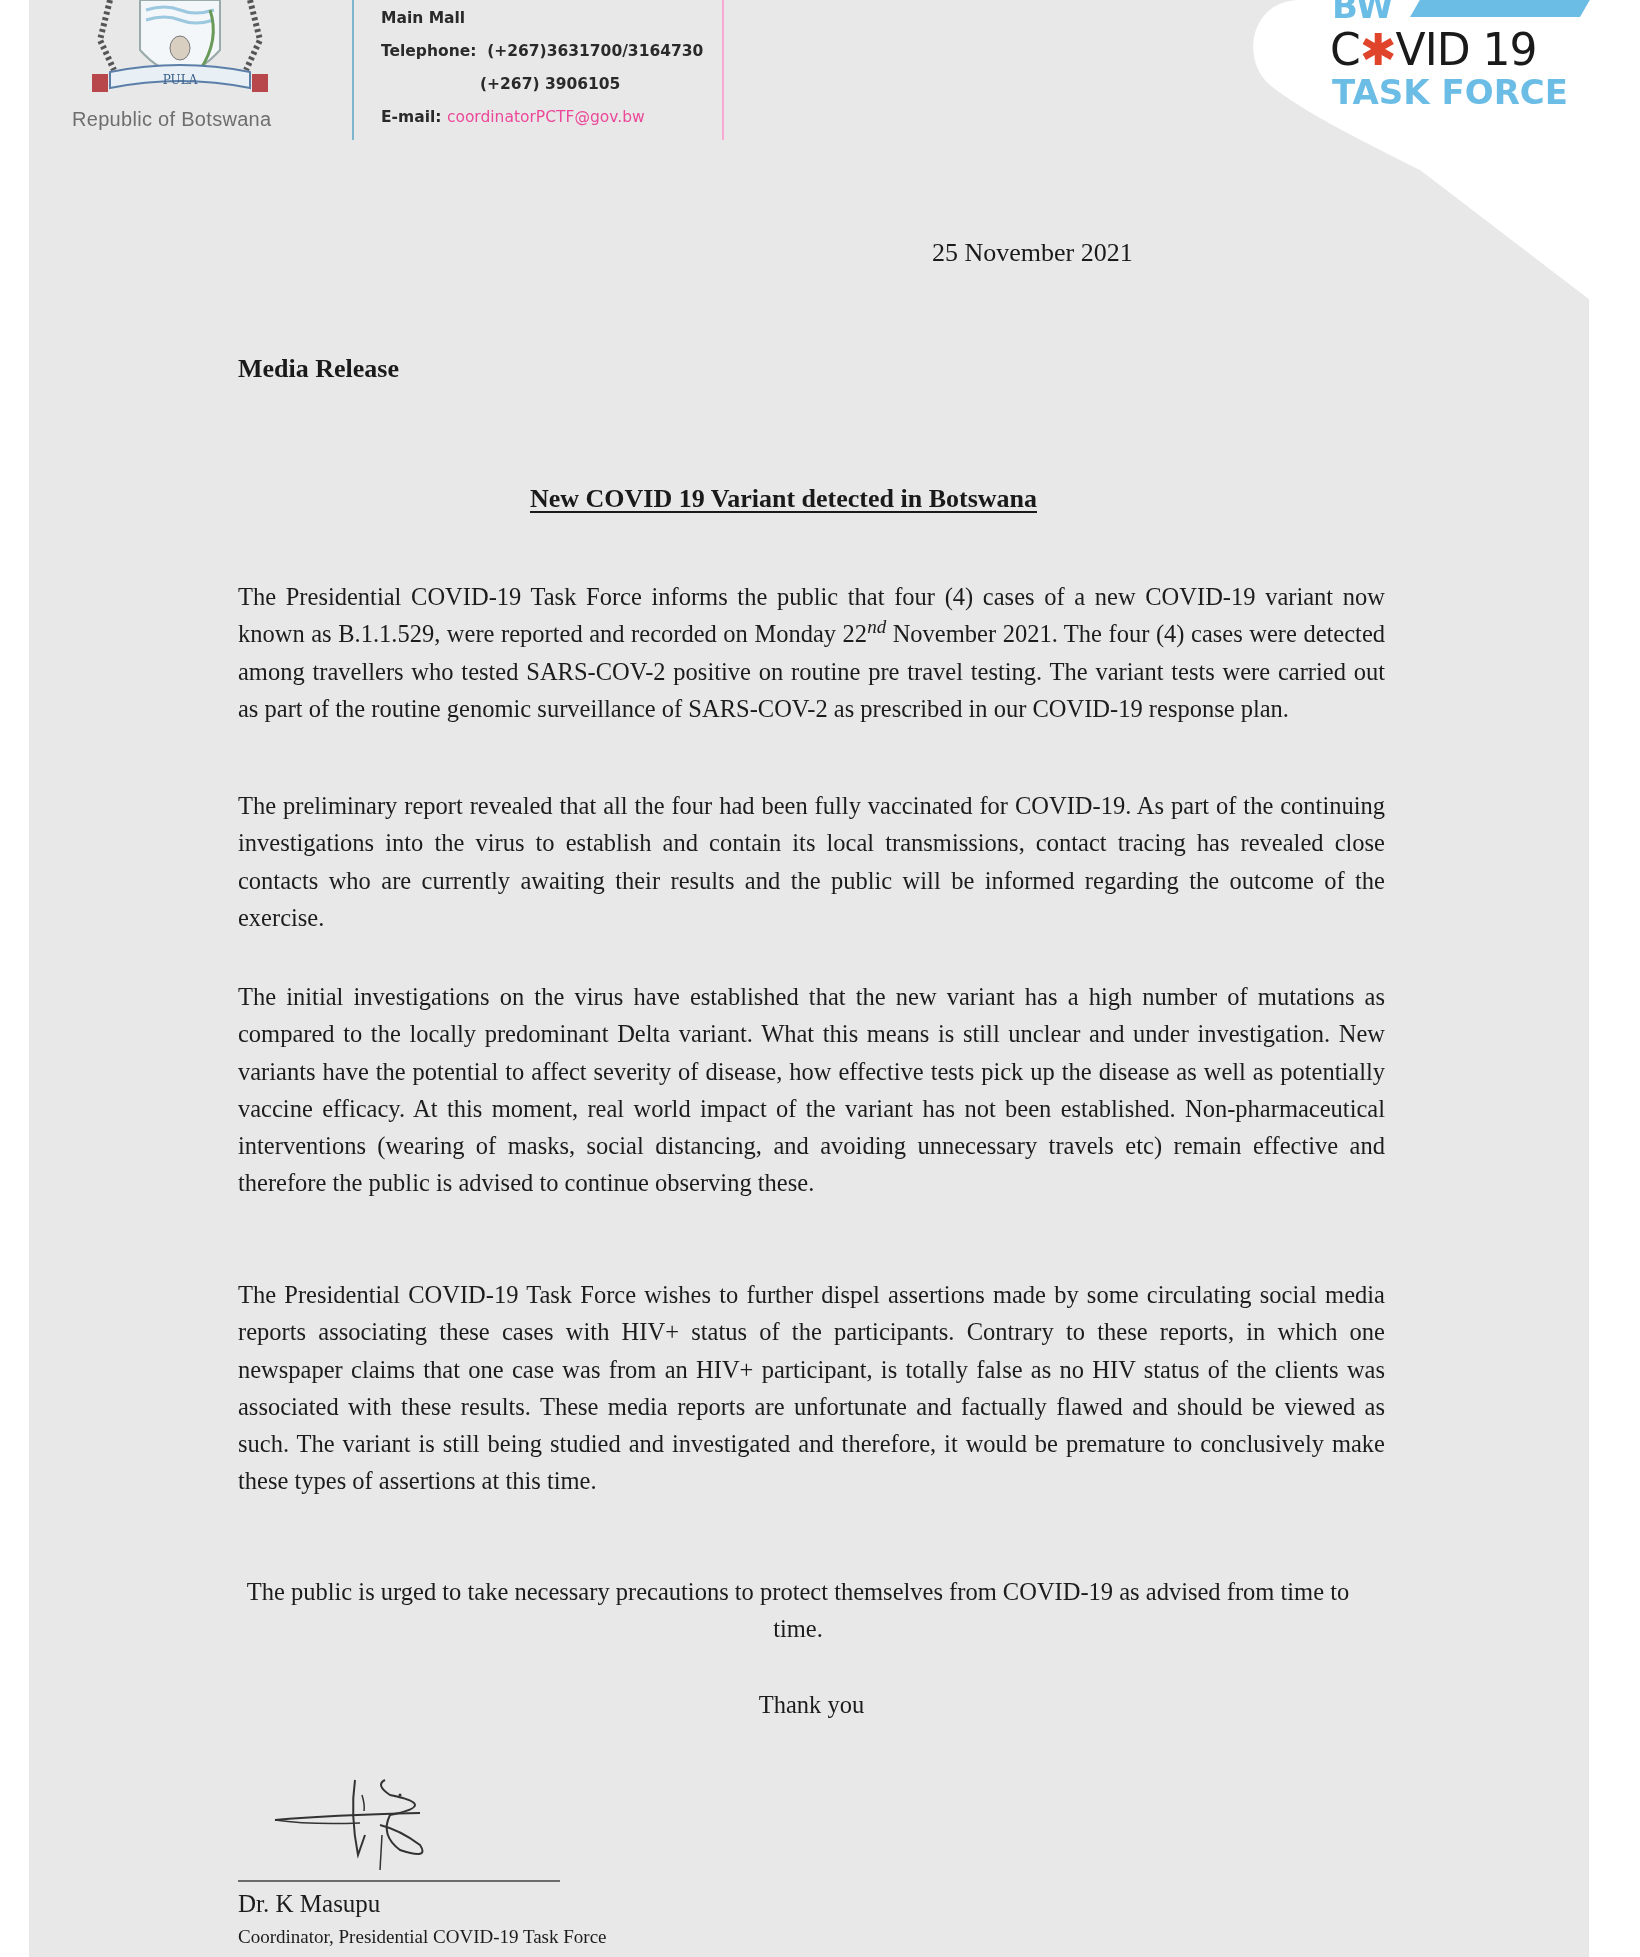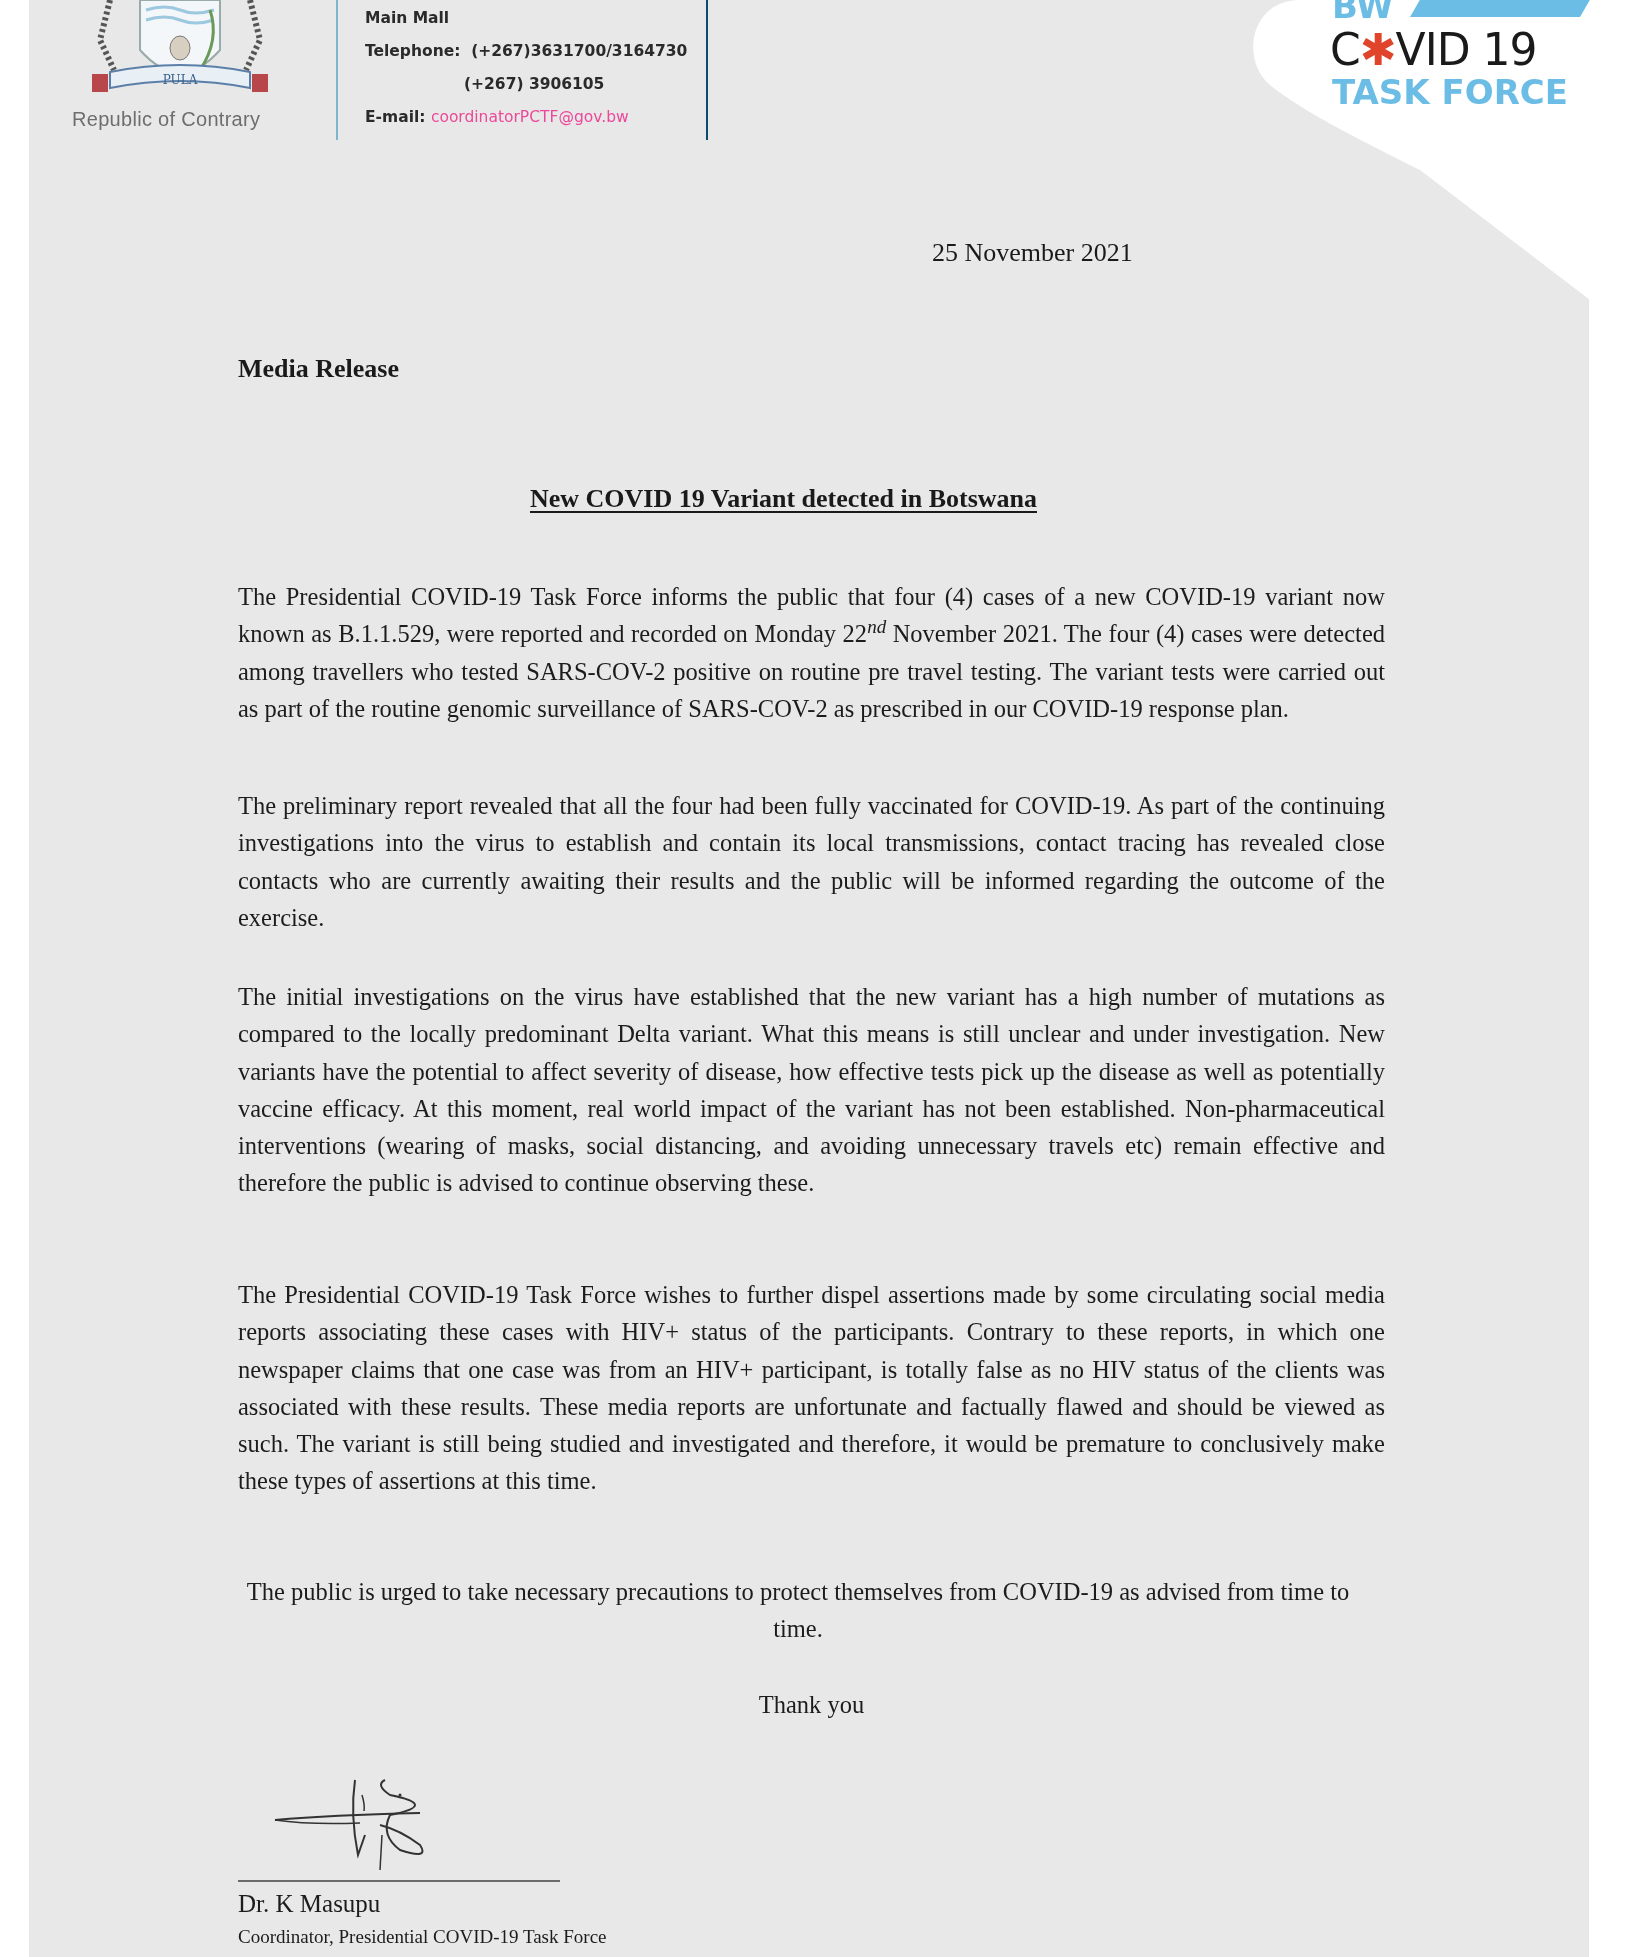--- a/index.html
+++ b/index.html
@@ -19,22 +19,22 @@
   }
   .coat {
     position: absolute; left: 70px; top: 0; width: 220px; height: 100px;
   }
   .coat-caption {
     position: absolute; left: 72px; top: 108px; width: 220px;
     font-family: "Liberation Sans", "DejaVu Sans", sans-serif;
     font-size: 20px; color: #6e6e6e; letter-spacing: 0.3px;
   }
   .contact-box {
-    position: absolute; left: 336px; top: 0; width: 368px; height: 140px;
-    border-left: 2px solid #7fb6cf; border-right: 2px solid #0c4a6e;
+    position: absolute; left: 352px; top: 0; width: 368px; height: 140px;
+    border-left: 2px solid #7fb6cf; border-right: 2px solid #f9a8d4;
   }
   .contact-line {
     position: absolute; left: 27px;
     font-family: "DejaVu Sans", sans-serif; font-weight: bold;
     font-size: 15.5px; color: #2a2a2a; white-space: pre;
   }
   .contact-line .email { color: #ec4899; font-weight: normal; margin-top: 48px; }
   .logo { position: absolute; left: 1330px; top: 0; width: 260px; height: 115px; }
   .logo-bw {
     position: absolute; left: 2px; top: -14px;
@@ -89,21 +89,21 @@
   <path d="M76 20 Q95 14 110 20 T144 20" stroke="#9cc8e0" stroke-width="3" fill="none"></path>
   <ellipse cx="110" cy="48" rx="10" ry="12" fill="#d9cfc0" stroke="#777" stroke-width="1"></ellipse>
   <path d="M40 0 L30 40 L44 70" stroke="#555" stroke-width="6" stroke-dasharray="3 3" fill="none"></path>
   <path d="M180 0 L190 40 L176 70" stroke="#555" stroke-width="6" stroke-dasharray="3 3" fill="none"></path>
   <path d="M140 10 Q150 40 130 70" stroke="#6a9a5a" stroke-width="3" fill="none"></path>
   <path d="M40 72 Q110 58 180 72 L180 88 Q110 74 40 88 Z" fill="#e8f0f6" stroke="#5b7fa8" stroke-width="2"></path>
   <rect x="22" y="74" width="16" height="18" fill="#b8474c"></rect>
   <rect x="182" y="74" width="16" height="18" fill="#b8474c"></rect>
   <text x="110" y="84" text-anchor="middle" font-size="12" fill="#3a5f8a" font-family="DejaVu Serif, serif">PULA</text>
 </svg>
-<div class="coat-caption">Republic of Contrary</div>
+<div class="coat-caption">Republic of Botswana</div>
 
 <div class="contact-box">
   <div class="contact-line" style="top:9px">Main Mall</div>
   <div class="contact-line" style="top:42px"><span>Telephone:</span>&nbsp;&nbsp;<span>(+267)3631700/3164730</span></div>
   <div class="contact-line" style="top:75px; left:126px">(+267) 3906105</div>
   <div class="contact-line" style="top:108px"><span>E-mail:</span> <span class="email">coordinatorPCTF@gov.bw</span></div>
 </div>
 
 <div class="logo">
   <div class="logo-bar"></div>

